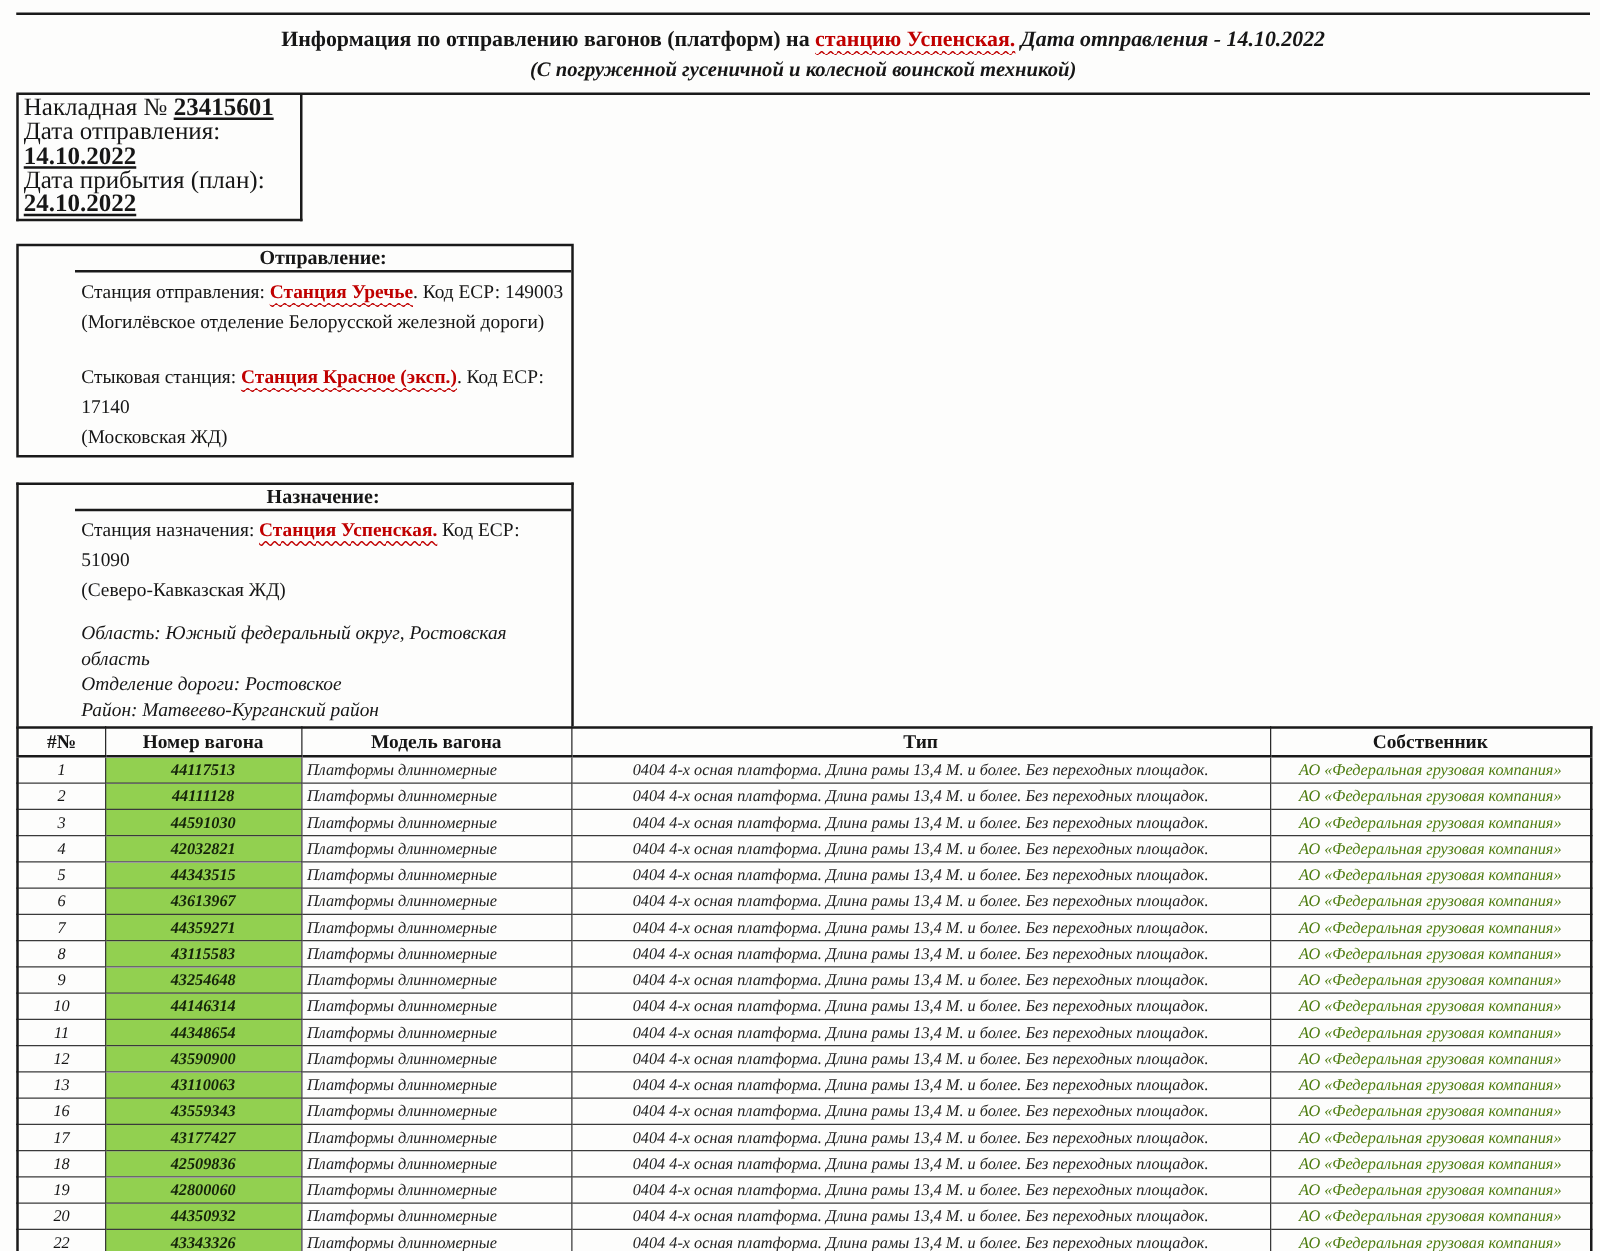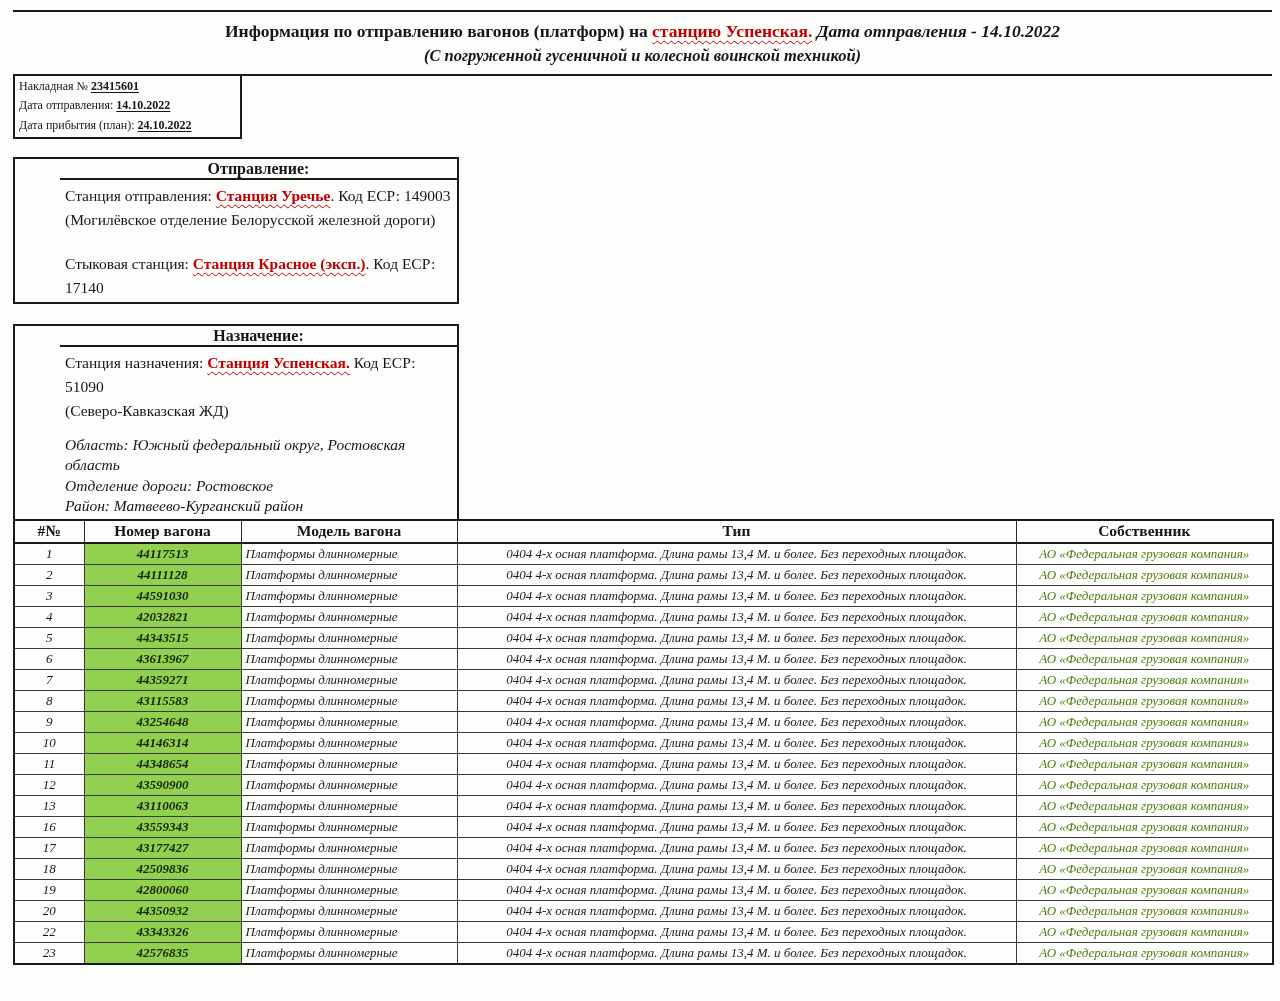--- a/index.html
+++ b/index.html
@@ -34,21 +34,21 @@
     cursor: pointer;
   }
   .title-line .ital { font-style: italic; }
 
   .waybill-box {
     width: 229px;
     border-left: 2px solid #1a1a1a;
     border-right: 2px solid #1a1a1a;
     border-bottom: 2px solid #1a1a1a;
     padding: 1px 0 2px 4px;
-    font-size: 12px;
+    font-size: 20px;
     line-height: 19.3px;
   }
   .bold-underline { font-weight: bold; text-decoration: underline; text-underline-offset: 2px; }
 
   .info-box {
     width: 446px;
     border: 2px solid #1a1a1a;
     font-size: 15.5px;
     padding-left: 45px;
   }
@@ -136,20 +136,21 @@
 
     <div class="info-box">
       <div class="box-header">Отправление:</div>
       <div class="box-body">
         <div><span>Станция отправления: </span><span class="red-link">Станция Уречье</span><span>. Код ЕСР: 149003</span>
         </div>
         <div>(Могилёвское отделение Белорусской железной дороги)</div>
         <div class="spacer20"></div>
         <div><span>Стыковая станция: </span><span class="red-link">Станция Красное (эксп.)</span><span>. Код ЕСР: 17140</span>
         </div>
+        <div>(Московская ЖД)</div>
       </div>
     </div>
 
     <div class="spacer20"></div>
 
     <div class="info-box no-bottom">
       <div class="box-header">Назначение:</div>
       <div class="box-body">
         <div><span>Станция назначения: </span><span class="red-link">Станция Успенская.</span><span> Код ЕСР: 51090</span>
         </div>

